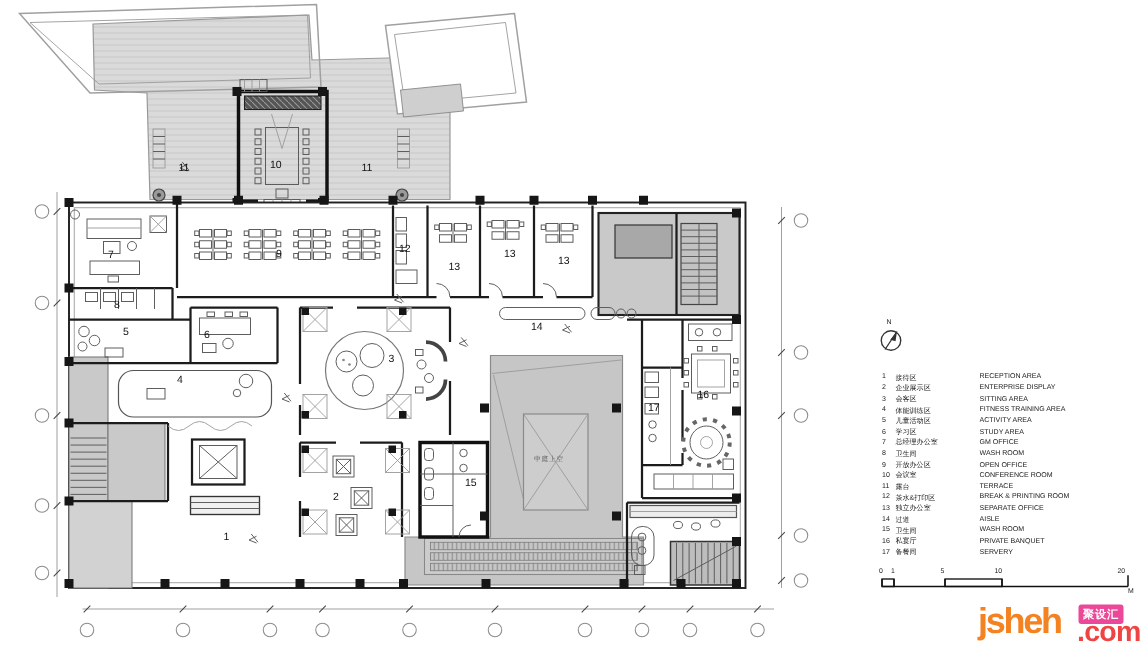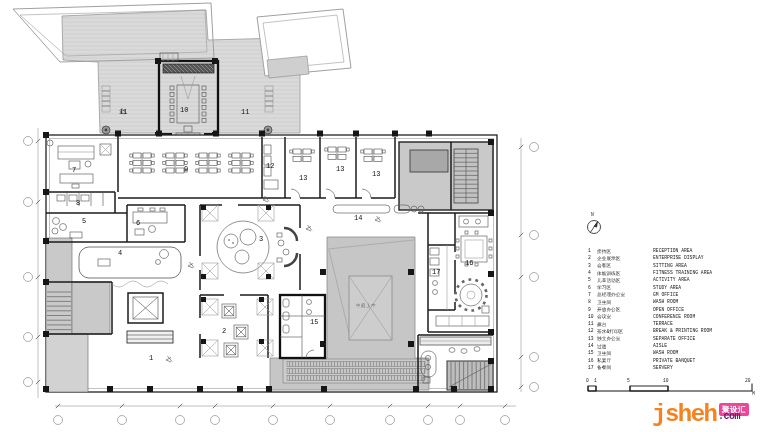--- a/index.html
+++ b/index.html
@@ -1,17 +1,17 @@
 <!DOCTYPE html>
 <html><head>
 <meta charset="utf-8">
 <style>
   html,body{margin:0;padding:0;background:#fff;}
   .stage{position:relative;width:760px;height:432px;background:#fff;overflow:hidden;
-         font-family:Liberation Mono, monospace;}
+         font-family:Liberation Sans, sans-serif;}
   svg.plan{position:absolute;left:0;top:0;}
   
   .w{fill:none;stroke:#1c1c1c;stroke-width:1.5;}
   .W{fill:none;stroke:#111;stroke-width:2.3;}
   .t{fill:none;stroke:#5a5a5a;stroke-width:.65;}
   .u{fill:none;stroke:#9a9a9a;stroke-width:.6;}
   .blk{fill:#161616;stroke:none;}
   .gz{fill:#c9c9c9;stroke:#777;stroke-width:.7;}
   .dim{stroke:#8c8c8c;stroke-width:.55;fill:none;}
   .bub{fill:#fff;stroke:#8c8c8c;stroke-width:.7;}
@@ -24,21 +24,21 @@
   .lg-no{width:9px;}
   .lg-zh{width:56px;overflow:hidden;}
   .lg-en{flex:1;overflow:hidden;}
   .scale-tick{position:absolute;top:378px;font-size:4.6px;color:#222;}
   .scale-unit{position:absolute;left:752px;top:391px;font-size:4.6px;color:#222;}
   
   .wm-brand{position:absolute;left:652px;top:401px;font-size:24px;font-weight:800;
             color:#F58220;letter-spacing:-1.5px;}
   .wm-badge{position:absolute;left:719px;top:403px;background:#ec4899;color:#fff;
             font-size:7.5px;font-weight:700;padding:1.5px 3px;border-radius:2px;letter-spacing:.5px;}
-  .wm-com{position:absolute;left:718px;top:411px;font-size:10px;font-weight:800;color:#701a75;letter-spacing:-.5px;text-align:center;}
+  .wm-com{position:absolute;left:718px;top:411px;font-size:19px;font-weight:800;color:#ef4444;letter-spacing:-.5px;text-align:center;}
 </style>
 </head>
 <body>
 
 <div class="stage">
 
 <svg class="plan" width="760" height="432" viewBox="0 0 760 432">
   <defs>
     <pattern id="ter" width="4" height="4" patternUnits="userSpaceOnUse">
       <rect width="4" height="4" fill="#dadada"></rect>

